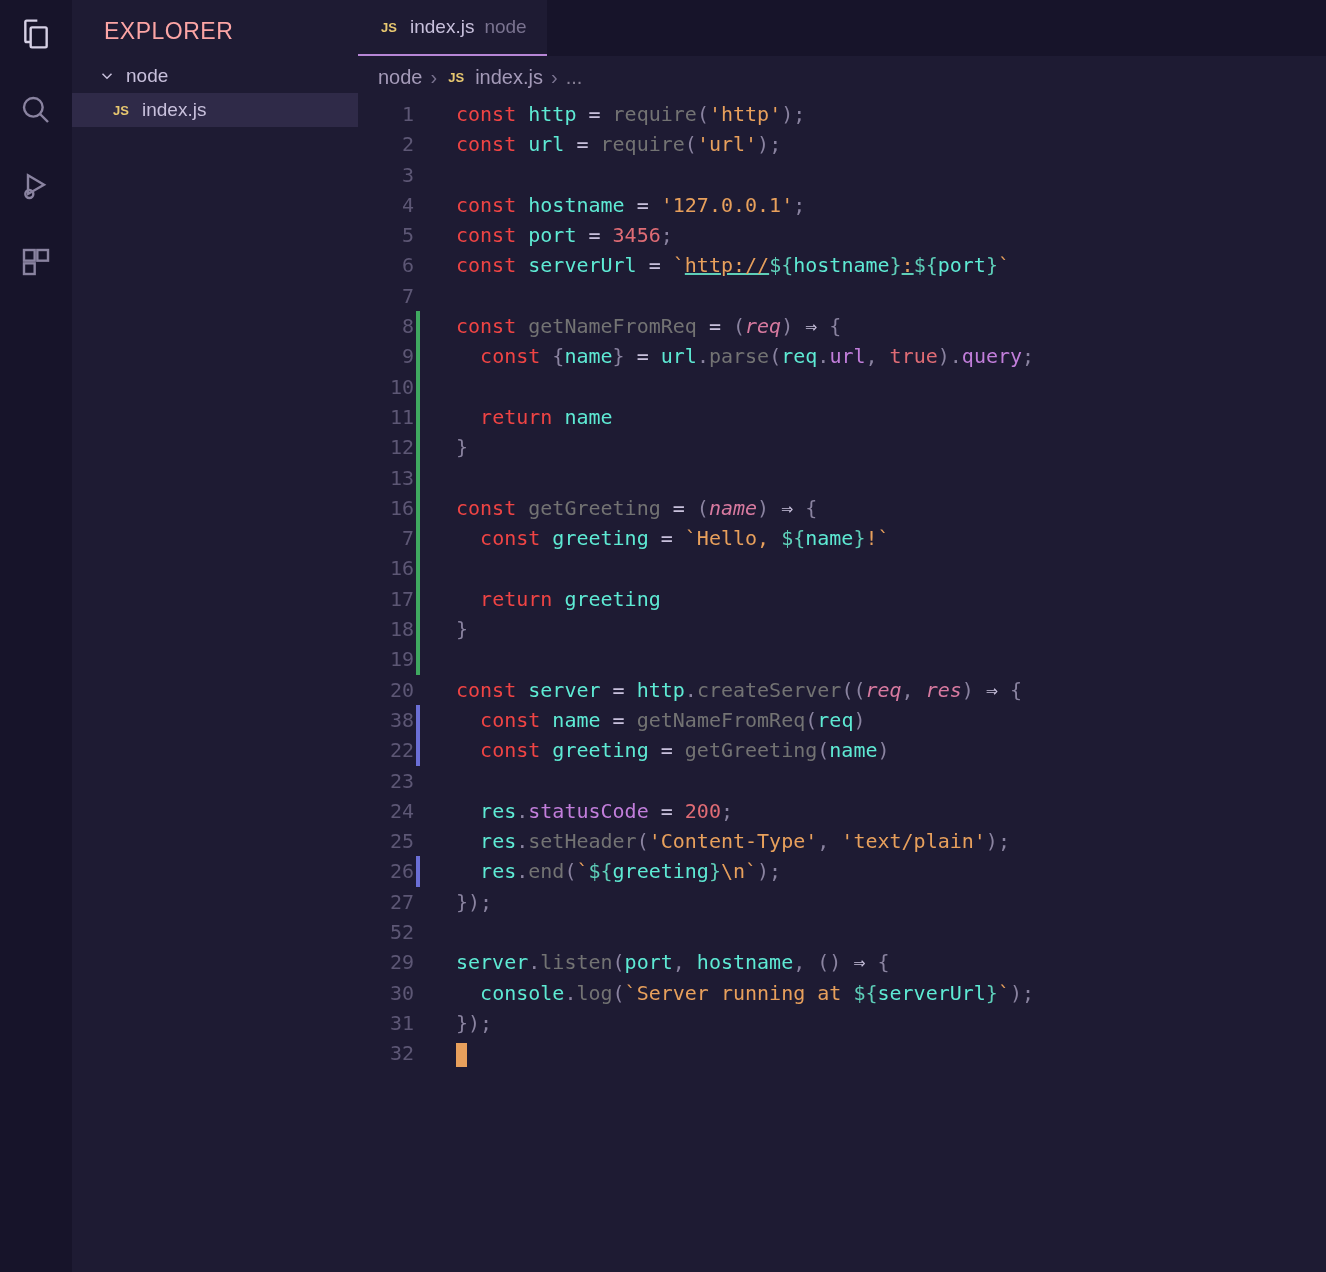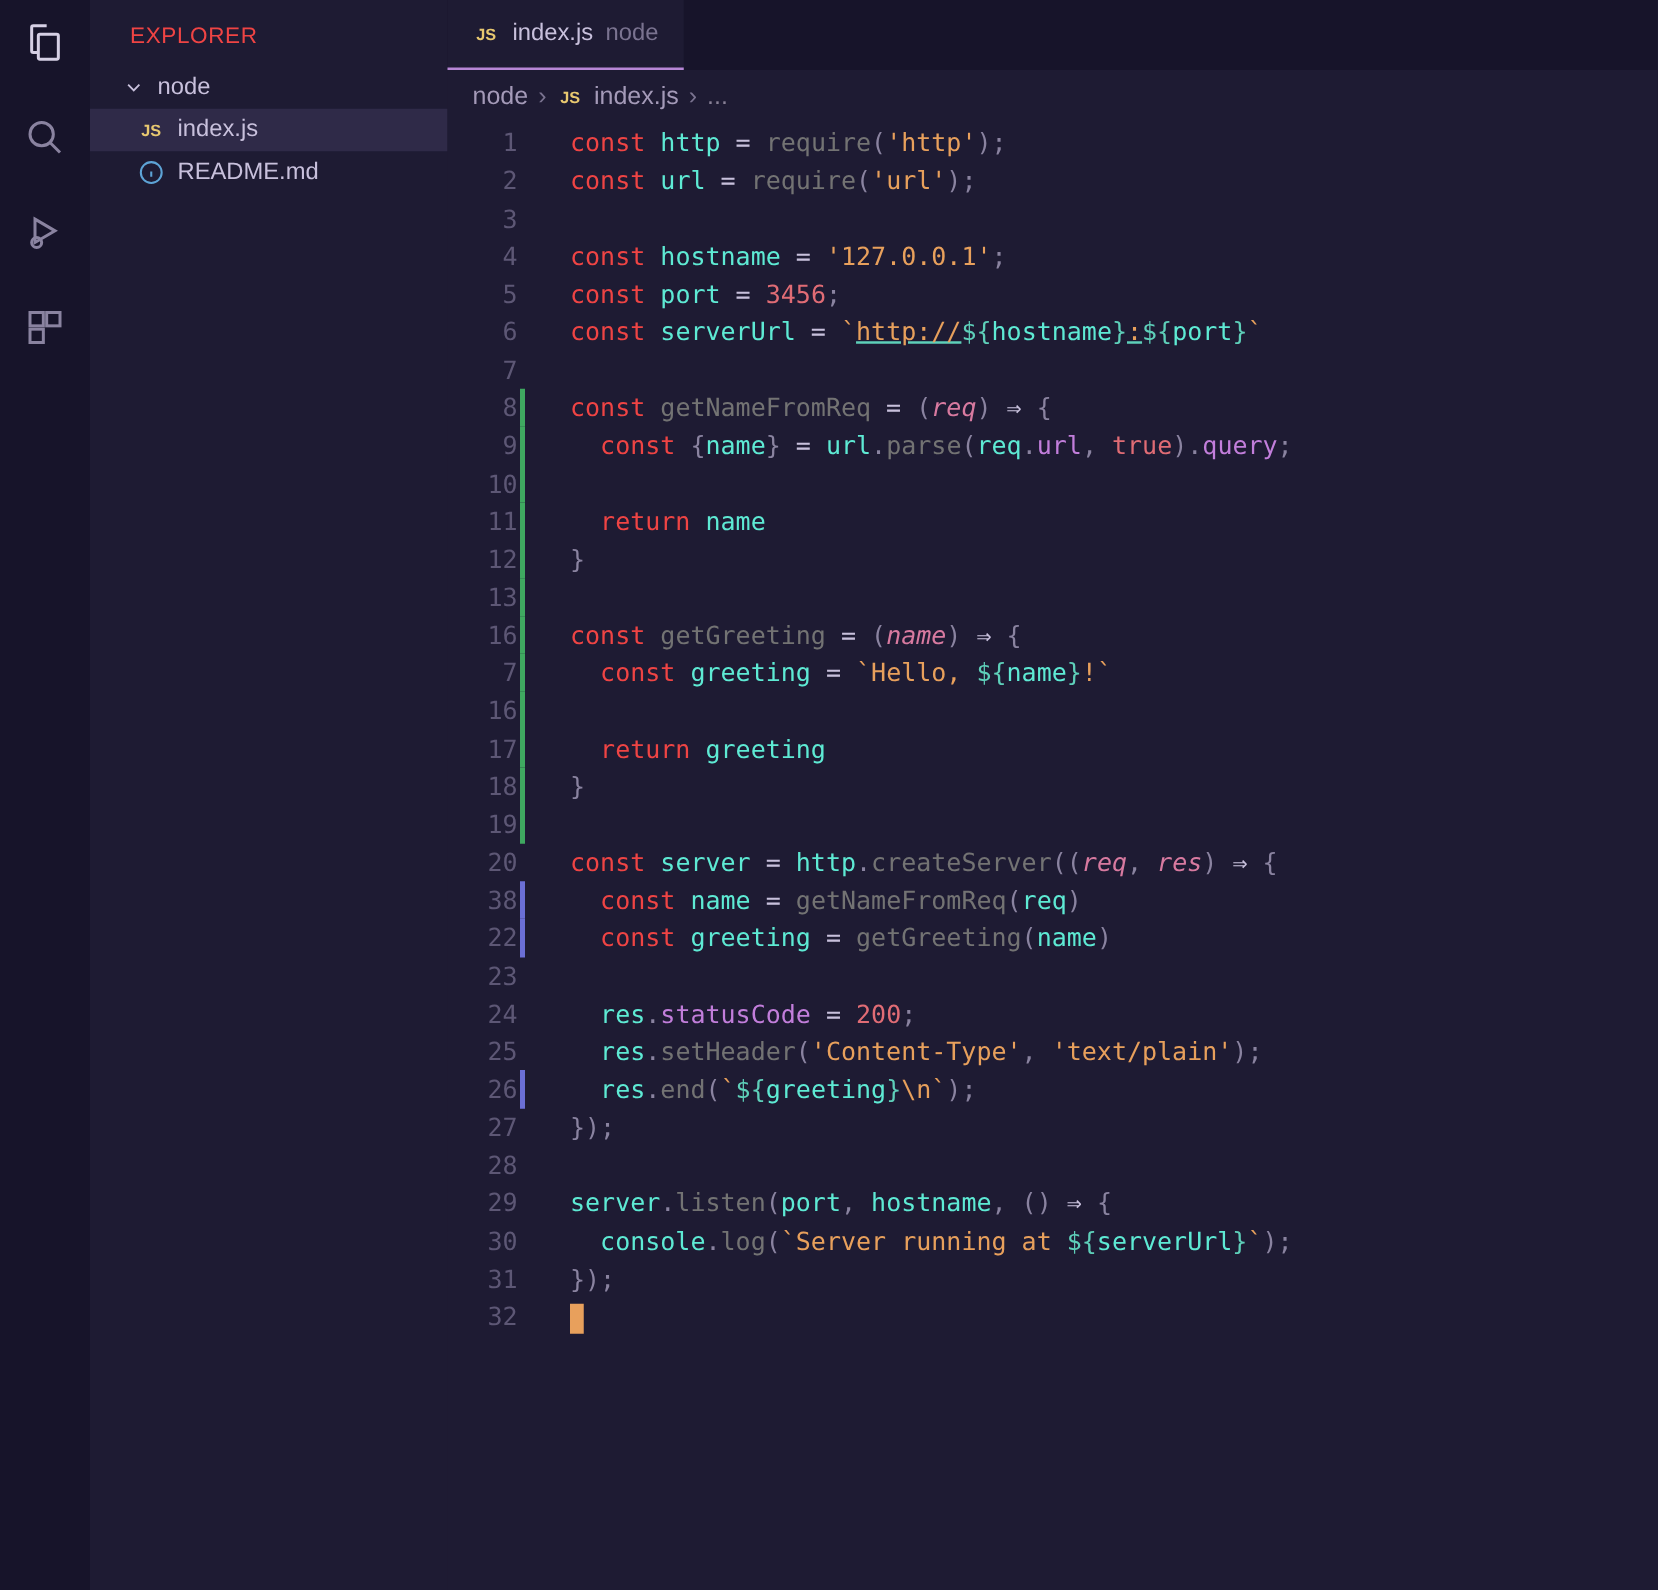--- a/index.html
+++ b/index.html
@@ -33,23 +33,23 @@
 .activity-icon.active { color: #d6d0e5; }
 .activity-icon svg { width: 32px; height: 32px; fill: none; stroke: currentColor; stroke-width: 1.8; }
 
 .sidebar {
   width: 286px;
   background: #1e1b33;
   display: flex;
   flex-direction: column;
 }
 .sidebar-title {
-  font-size: 18px;
+  font-size: 23px;
   letter-spacing: 0.5px;
-  color: #ef4444;
+  color: #fca5a5;
   padding: 18px 24px 14px 32px;
 }
 .sidebar-section {
   display: flex;
   align-items: center;
   gap: 8px;
   padding: 6px 0 6px 16px;
   font-weight: 700;
   font-size: 17px;
   color: #c8c0dc;
@@ -183,29 +183,20 @@
         <svg viewBox="0 0 24 24">
           <path d="M6 9l6 6 6-6"></path>
         </svg>
       </span>
     <span>node</span>
   </div>
   <div id="tree-files">
       <div class="tree-item file active">
         <span class="file-icon js">JS</span>
         <span>index.js</span>
-      </div>
-      <div class="tree-item file">
-        <span class="file-icon info">
-          <svg viewBox="0 0 24 24">
-            <circle cx="12" cy="12" r="10" fill="none" stroke="currentColor" stroke-width="2"></circle>
-            <path d="M12 8v.01M12 11v5" stroke="currentColor" stroke-width="2"></path>
-          </svg>
-        </span>
-        <span>README.md</span>
       </div>
     </div>
 </div>
 
 <div class="main">
   <div class="tabs">
     <div class="tab">
       <span class="file-icon js">JS</span>
       <span>index.js</span>
       <span class="tab-desc">node</span>
@@ -241,21 +232,21 @@
         <div class="ln diff-add">18</div>
         <div class="ln diff-add">19</div>
         <div class="ln">20</div>
         <div class="ln diff-mod">38</div>
         <div class="ln diff-mod">22</div>
         <div class="ln">23</div>
         <div class="ln">24</div>
         <div class="ln">25</div>
         <div class="ln diff-mod">26</div>
         <div class="ln">27</div>
-        <div class="ln">28</div>
+        <div class="ln">52</div>
         <div class="ln">29</div>
         <div class="ln">30</div>
         <div class="ln">31</div>
         <div class="ln">32</div>
       </div>
     <div class="code" id="code"><div class="line"><span class="kw">const</span> <span class="var">http</span> <span class="op">=</span> <span class="fn">require</span><span class="punct">(</span><span class="str">'http'</span><span class="punct">);</span></div><div class="line"><span class="kw">const</span> <span class="var">url</span> <span class="op">=</span> <span class="fn">require</span><span class="punct">(</span><span class="str">'url'</span><span class="punct">);</span></div><div class="line"></div><div class="line"><span class="kw">const</span> <span class="var">hostname</span> <span class="op">=</span> <span class="str">'127.0.0.1'</span><span class="punct">;</span></div><div class="line"><span class="kw">const</span> <span class="var">port</span> <span class="op">=</span> <span class="num">3456</span><span class="punct">;</span></div><div class="line"><span class="kw">const</span> <span class="var">serverUrl</span> <span class="op">=</span> <span class="templ">`</span><span class="templ underline">http://</span><span class="interp">${</span><span class="var">hostname</span><span class="interp">}</span><span class="templ underline">:</span><span class="interp">${</span><span class="var">port</span><span class="interp">}</span><span class="templ">`</span></div><div class="line"></div><div class="line"><span class="kw">const</span> <span class="fn">getNameFromReq</span> <span class="op">=</span> <span class="punct">(</span><span class="param">req</span><span class="punct">)</span> <span class="op">⇒</span> <span class="punct">{</span></div><div class="line">  <span class="kw">const</span> <span class="punct">{</span><span class="var">name</span><span class="punct">}</span> <span class="op">=</span> <span class="var">url</span><span class="punct">.</span><span class="fn">parse</span><span class="punct">(</span><span class="var">req</span><span class="punct">.</span><span class="prop">url</span><span class="punct">, </span><span class="num">true</span><span class="punct">).</span><span class="prop">query</span><span class="punct">;</span></div><div class="line"></div><div class="line">  <span class="kw">return</span> <span class="var">name</span></div><div class="line"><span class="punct">}</span></div><div class="line"></div><div class="line"><span class="kw">const</span> <span class="fn">getGreeting</span> <span class="op">=</span> <span class="punct">(</span><span class="param">name</span><span class="punct">)</span> <span class="op">⇒</span> <span class="punct">{</span></div><div class="line">  <span class="kw">const</span> <span class="var">greeting</span> <span class="op">=</span> <span class="templ">`Hello, </span><span class="interp">${</span><span class="var">name</span><span class="interp">}</span><span class="templ">!`</span></div><div class="line"></div><div class="line">  <span class="kw">return</span> <span class="var">greeting</span></div><div class="line"><span class="punct">}</span></div><div class="line"></div><div class="line"><span class="kw">const</span> <span class="var">server</span> <span class="op">=</span> <span class="var">http</span><span class="punct">.</span><span class="fn">createServer</span><span class="punct">((</span><span class="param">req</span><span class="punct">, </span><span class="param">res</span><span class="punct">)</span> <span class="op">⇒</span> <span class="punct">{</span></div><div class="line">  <span class="kw">const</span> <span class="var">name</span> <span class="op">=</span> <span class="fn">getNameFromReq</span><span class="punct">(</span><span class="var">req</span><span class="punct">)</span></div><div class="line">  <span class="kw">const</span> <span class="var">greeting</span> <span class="op">=</span> <span class="fn">getGreeting</span><span class="punct">(</span><span class="var">name</span><span class="punct">)</span></div><div class="line"></div><div class="line">  <span class="var">res</span><span class="punct">.</span><span class="prop">statusCode</span> <span class="op">=</span> <span class="num">200</span><span class="punct">;</span></div><div class="line">  <span class="var">res</span><span class="punct">.</span><span class="fn">setHeader</span><span class="punct">(</span><span class="str">'Content-Type'</span><span class="punct">, </span><span class="str">'text/plain'</span><span class="punct">);</span></div><div class="line">  <span class="var">res</span><span class="punct">.</span><span class="fn">end</span><span class="punct">(</span><span class="templ">`</span><span class="interp">${</span><span class="var">greeting</span><span class="interp">}</span><span class="templ">\n`</span><span class="punct">);</span></div><div class="line"><span class="punct">});</span></div><div class="line"></div><div class="line"><span class="var">server</span><span class="punct">.</span><span class="fn">listen</span><span class="punct">(</span><span class="var">port</span><span class="punct">, </span><span class="var">hostname</span><span class="punct">, ()</span> <span class="op">⇒</span> <span class="punct">{</span></div><div class="line">  <span class="var">console</span><span class="punct">.</span><span class="fn">log</span><span class="punct">(</span><span class="templ">`Server running at </span><span class="interp">${</span><span class="var">serverUrl</span><span class="interp">}</span><span class="templ">`</span><span class="punct">);</span></div><div class="line"><span class="punct">});</span></div><div class="line"><span class="cursor"></span></div></div>
   </div>
 </div>
 
 </body></html>

